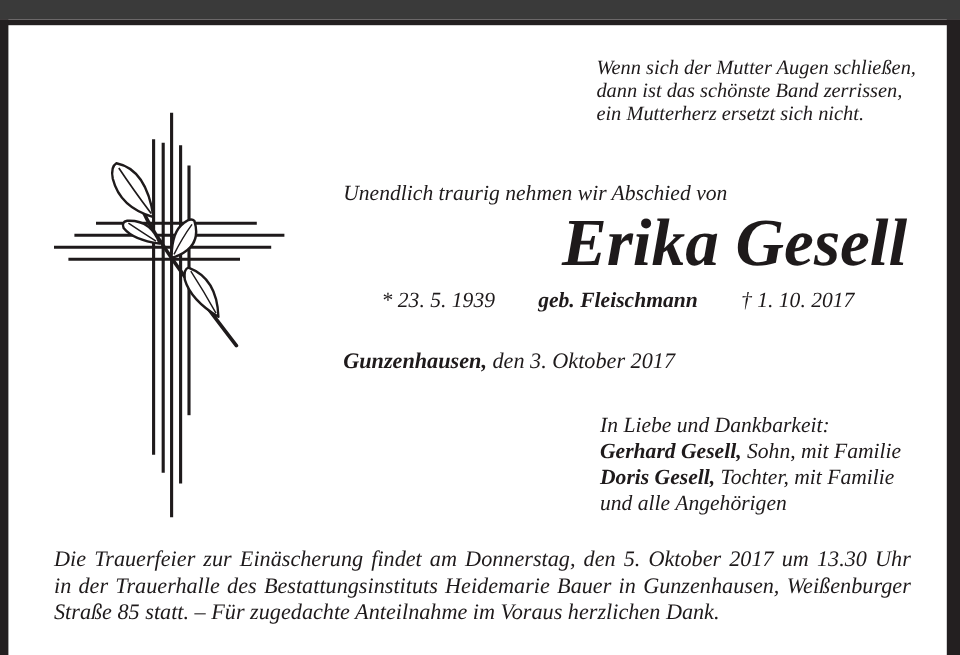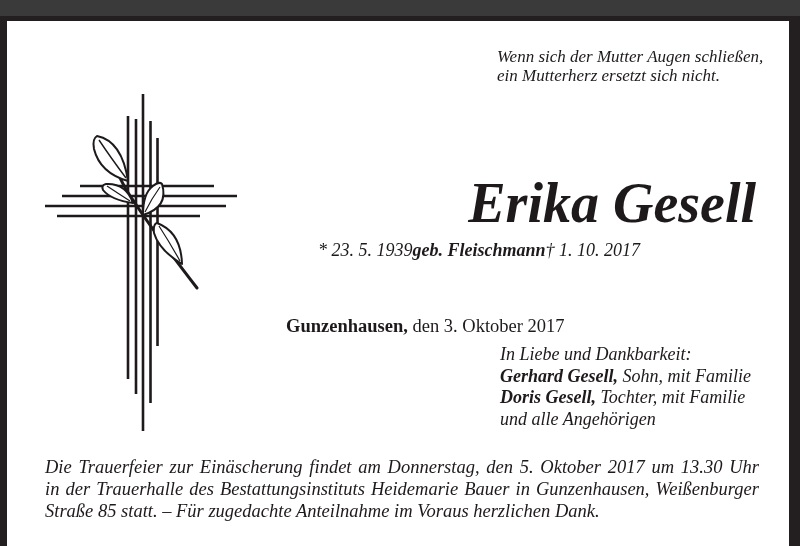--- a/index.html
+++ b/index.html
@@ -31,26 +31,26 @@
   }
   .deceased-name {
     position:absolute; left:286px; top:155px; width:470px;
     text-align:right;
     font-style:italic; font-weight:bold;
     font-size:56px; line-height:64px;
     white-space:nowrap;
   }
   .dates {
     position:absolute; left:318px; top:224px; width:394px;
-    display:flex; align-items:baseline;
+    display:flex; justify-content:space-between; align-items:baseline;
     font-style:italic; font-size:18px; white-space:nowrap;
   }
   .dateline {
-    position:absolute; left:286px; top:300px;
-    font-size:18.5px; white-space:nowrap;
+    position:absolute; left:286px; top:276px;
+    font-style:italic; font-size:18.5px; white-space:nowrap;
   }
   .mourners {
     position:absolute; left:500px; top:328px;
     font-style:italic; font-size:18px; line-height:21.5px;
     white-space:nowrap;
   }
   .funeral {
     position:absolute; left:45px; top:440px; width:714px;
     font-style:italic; font-size:18.5px; line-height:22px;
   }
@@ -96,23 +96,25 @@
       <path d="M122,93 Q129,116 103,124 Q103,102 113,95 Q119,90 122,93 Z"></path>
       <path d="M105,121 Q112,107 120,96" fill="none" stroke-width="1.2"></path>
 
       <path d="M117,132 Q141,141 142,173 Q119,159 114,142 Q113,133 117,132 Z"></path>
       <path d="M119,135 Q130,152 140,170" fill="none" stroke-width="1.2"></path>
     </g>
   </svg>
 
   <div class="poem">
     <div>Wenn sich der Mutter Augen schließen,</div>
+    <div>dann ist das schönste Band zerrissen,</div>
     <div>ein Mutterherz ersetzt sich nicht.</div>
   </div>
 
+  <div class="intro">Unendlich traurig nehmen wir Abschied von</div>
 
   <div class="deceased-name">Erika Gesell</div>
 
   <div class="dates">
     <span>* 23. 5. 1939</span>
     <span class="b">geb. Fleischmann</span>
     <span>† 1. 10. 2017</span>
   </div>
 
   <div class="dateline">

